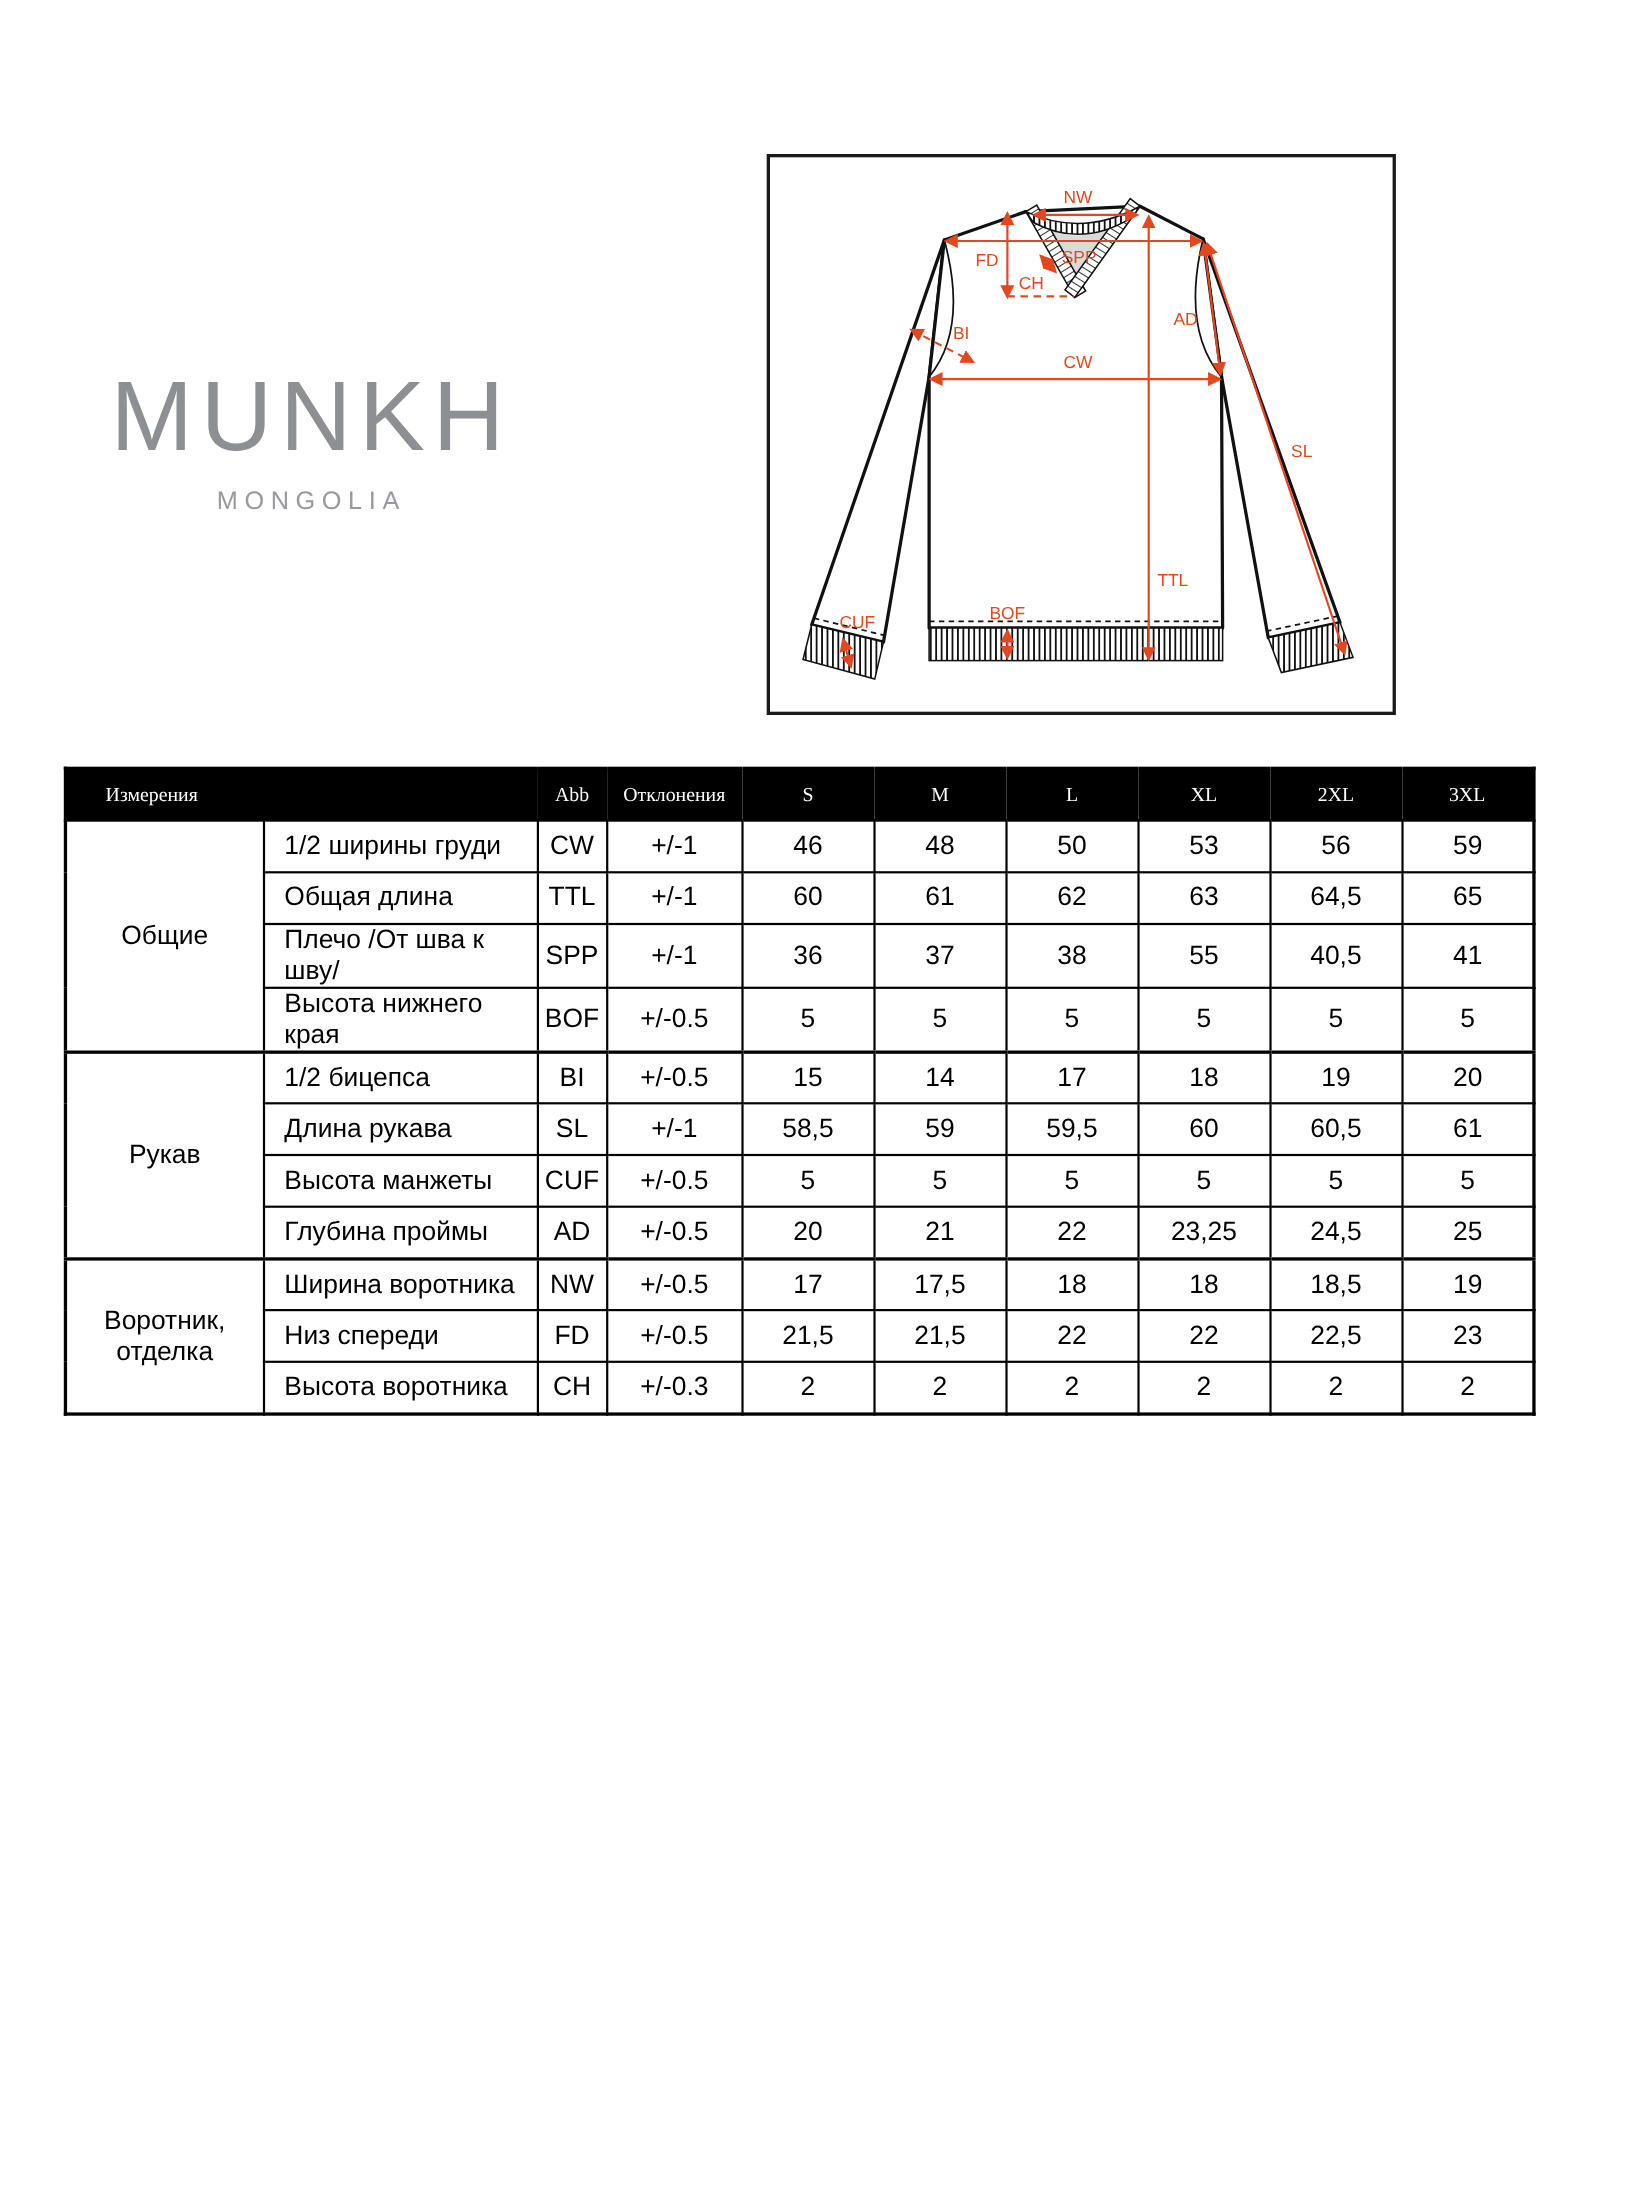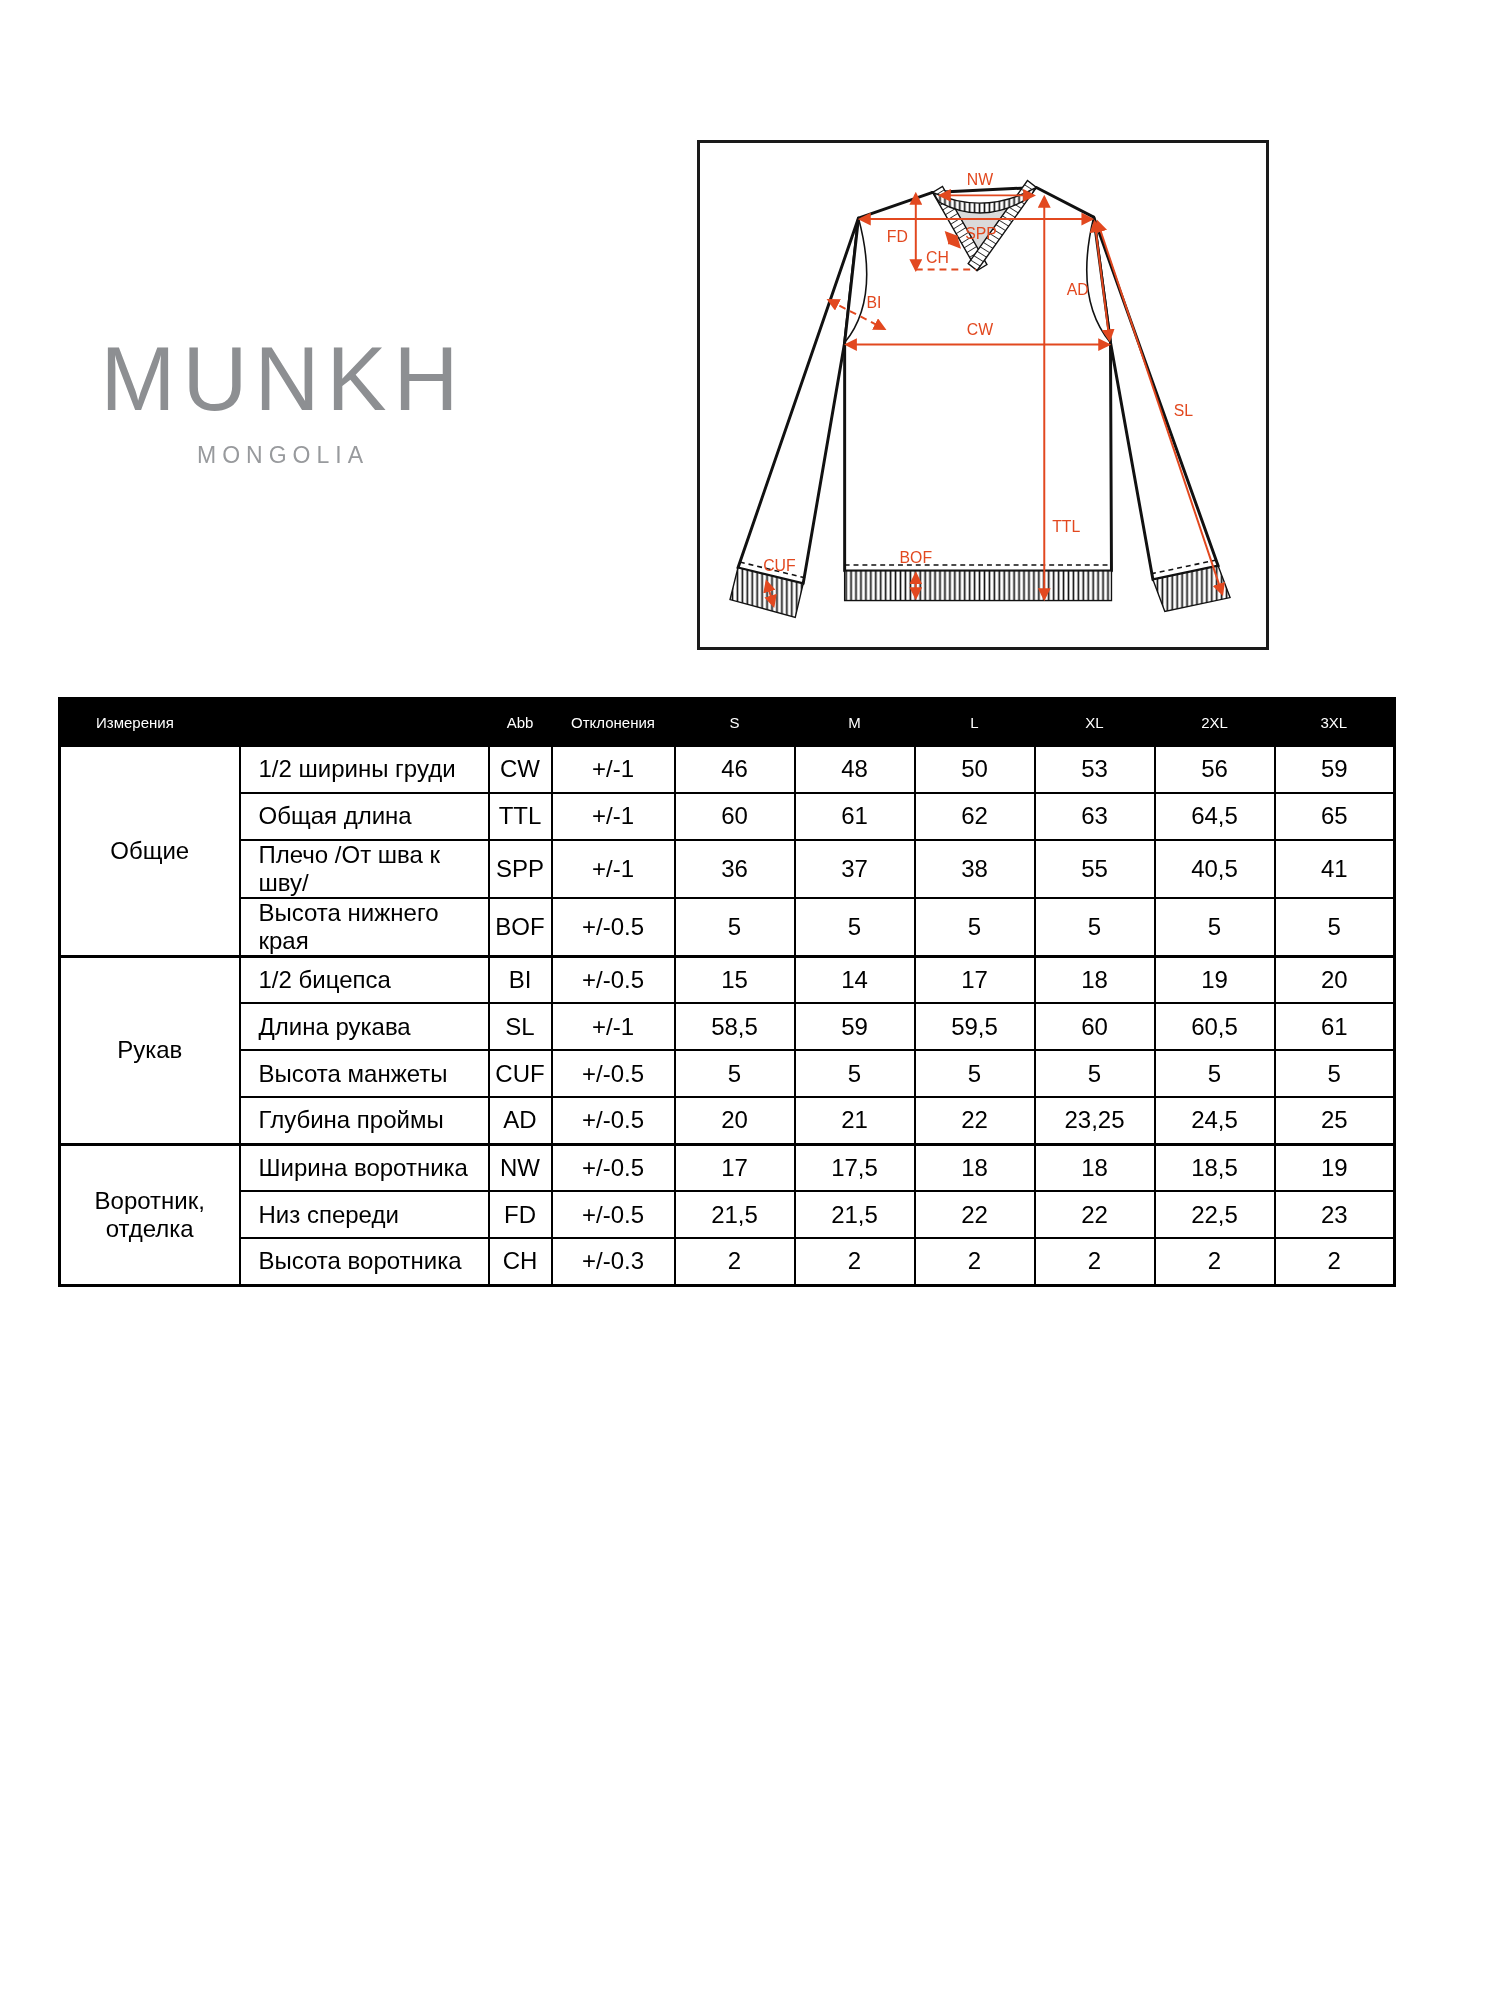--- a/index.html
+++ b/index.html
@@ -40,21 +40,21 @@
   .red-dash{fill:none;stroke:var(--accent);stroke-width:2;stroke-dasharray:7 5;}
   .rlabel{fill:var(--accent);font-family:"Liberation Sans",sans-serif;font-size:16px;}
   
   table.size-table{
     position:absolute;left:58px;top:697px;width:1335px;
     border-collapse:collapse;table-layout:fixed;
     font-size:24px;
   }
   table.size-table th{
     background:var(--table_header_bg);color:#fff;font-weight:normal;
-    height:47px;font-size:15px;text-align:center;border:0;
+    height:47px;font-size:18px;text-align:center;border:0;font-family:Liberation Serif, serif;
   }
   table.size-table th.measure-head{text-align:left;padding-left:35px;}
   table.size-table td{
     border:2px solid #000;height:47px;text-align:center;
     padding:0;vertical-align:middle;background:#fff;
   }
   table.size-table{border:3px solid #000;}
   table.size-table td.name-cell{text-align:left;padding-left:18px;}
   table.size-table tr.group-start td{border-top:3px solid #000;}
   table.size-table td.group-cell{padding:0 14px;}

